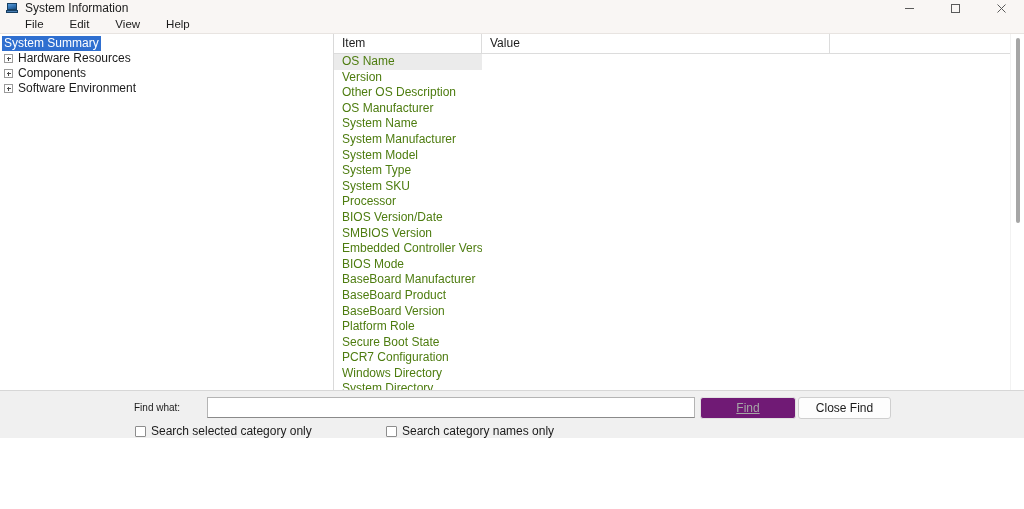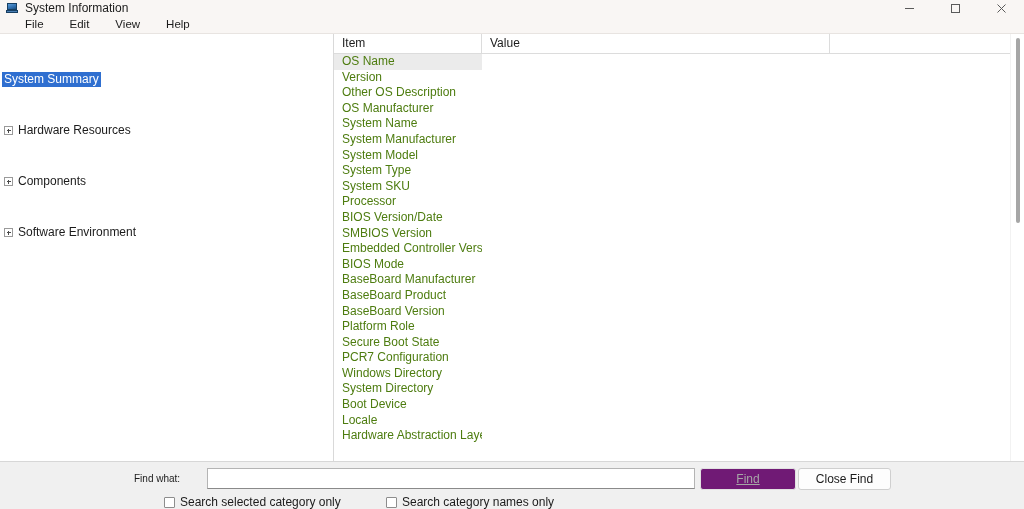--- a/index.html
+++ b/index.html
@@ -12,21 +12,21 @@
     overflow: hidden;
     background: #ffffff;
     font-family: "Liberation Sans", sans-serif;
     font-size: 12px;
     color: #1b1b1b;
     -webkit-font-smoothing: antialiased;
   }
   #app {
     position: relative;
     width: 1024px;
-    height: 509px;
+    height: 438px;
     background: #ffffff;
     display: flex;
     flex-direction: column;
   }
 
   
   .titlebar {
     height: 16px;
     min-height: 16px;
     background: #f9f6f4;
@@ -125,21 +125,20 @@
     position: relative;
   }
   .tree-row {
     height: 15px;
     display: flex;
     align-items: center;
     padding-left: 4px;
     font-size: 12px;
     color: #1b1b1b;
     white-space: nowrap;
-    margin-top: 36px;
   }
   .tree-row.root {
     padding-left: 4px;
   }
   .tree-row .expander {
     width: 9px;
     height: 9px;
     border: 1px solid #9a9a9a;
     box-sizing: border-box;
     background: #ffffff;
@@ -339,21 +338,21 @@
   }
   .chk-wrap {
     position: absolute;
     display: flex;
     align-items: center;
     font-size: 12px;
     color: #1b1b1b;
     line-height: 16px;
     white-space: nowrap;
   }
-  .chk-wrap.c1 { left: 135px; margin-left: 29px; }
+  .chk-wrap.c1 { left: 135px; }
   .chk-wrap.c2 { left: 386px; }
   .chk-box {
     width: 11px;
     height: 11px;
     border: 1px solid #8d8d8d;
     background: #ffffff;
     box-sizing: border-box;
     margin-right: 5px;
     flex: 0 0 auto;
     border-radius: 1px;

